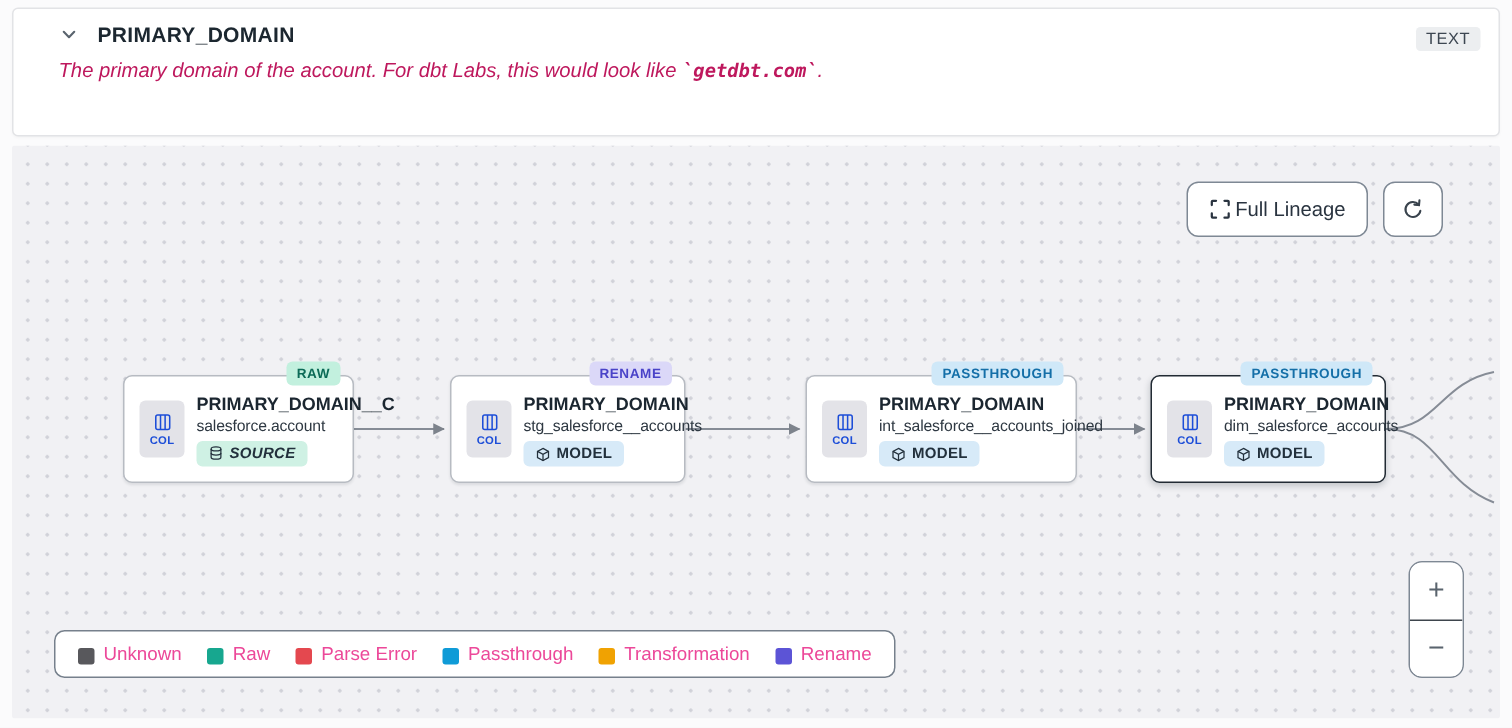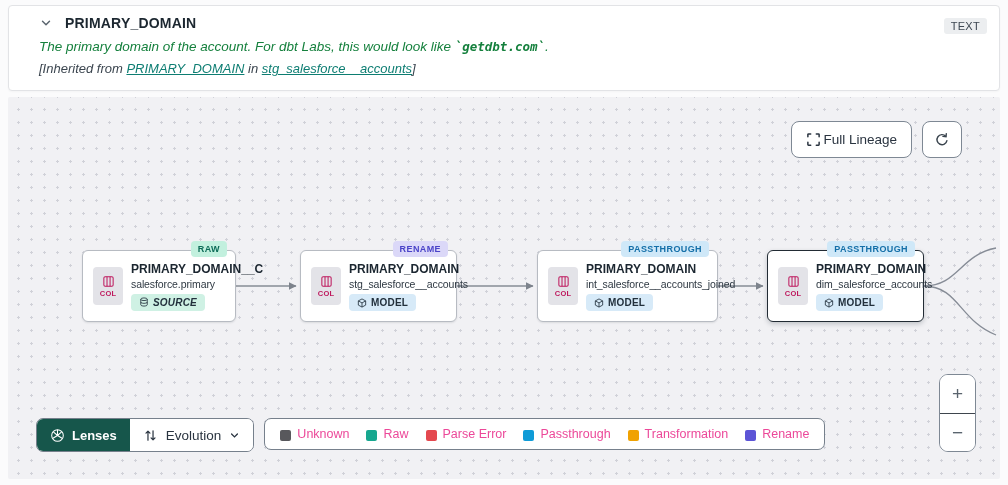--- a/index.html
+++ b/index.html
@@ -12,21 +12,21 @@
     padding:9px 14px 10px 14px; height:86px; position:relative;
     box-shadow:0 1px 2px rgba(0,0,0,.03);
   }
   .title-row { display:flex; align-items:center; gap:12px; }
   .chev-btn { color:#5a646e; width:14px; height:14px; cursor:pointer; margin-left:16px; display:inline-flex; }
   .col-title { font-size:14px; font-weight:700; color:#1c2730; letter-spacing:.2px; }
   .type-badge {
     position:absolute; top:12px; right:12px; background:#eceef0; color:#3d4752;
     font-size:11px; font-weight:400; padding:2px 7px; border-radius:3px; letter-spacing:.3px;
   }
-  .desc-line { margin-top:8px; margin-left:16px; font-style:italic; font-size:13.5px; color:#15803d; }
+  .desc-line { margin-top:8px; margin-left:16px; font-style:italic; font-size:13.5px; color:#be185d; }
   .desc-line code { font-family:"DejaVu Sans Mono","Liberation Mono",monospace; font-weight:700; font-style:italic; font-size:12.5px; }
   .inherit-line { margin-top:7px; margin-left:16px; font-style:italic; font-size:13px; color:#3b454f; }
   .inherit-line a { color:#0d7d72; text-decoration:underline; cursor:pointer; }
 
   
   .canvas {
     position:relative; margin-top:6px; width:992px; height:382px;
     background:#f1f1f4;
     background-image:radial-gradient(circle, #d0d1d8 1px, transparent 1.2px);
     background-size:13px 13px; background-position:4px 6px;
@@ -48,21 +48,21 @@
 
   
   .node {
     position:absolute; height:72px; background:#fff; border:1px solid #b7bbc2; border-radius:6px;
     display:flex; align-items:center; padding:0 10px; gap:8px;
     box-shadow:0 1px 2px rgba(20,30,40,.10);
   }
   .node.selected { border:1.5px solid #222b34; box-shadow:0 2px 5px rgba(20,30,40,.22); }
   .col-chip {
     width:30px; height:38px; background:#e3e3e8; border-radius:4px; flex:0 0 auto;
-    display:flex; flex-direction:column; align-items:center; justify-content:center; gap:1px; color:#be185d;
+    display:flex; flex-direction:column; align-items:center; justify-content:center; gap:1px; color:#1d4ed8;
   }
   .col-chip .col-label { font-size:7.5px; font-weight:700; letter-spacing:.2px; }
   .node-text { display:flex; flex-direction:column; min-width:0; }
   .node-title { font-size:12px; font-weight:700; color:#1b2630; white-space:nowrap; }
   .node-sub { font-size:10.5px; color:#2e3842; margin-top:2px; white-space:nowrap; letter-spacing:-.1px; }
   .kind-chip {
     margin-top:4px; align-self:flex-start; display:inline-flex; align-items:center; gap:4px;
     font-size:10px; font-weight:700; color:#22303c; padding:3px 8px; border-radius:4px; letter-spacing:.2px;
   }
   .kind-source { background:#cff1e4;font-style:italic; }
@@ -113,21 +113,20 @@
     <div class="title-row">
       <span class="chev-btn">
         <svg viewBox="0 0 14 14" width="14" height="14">
             <path d="M3.5 5.2 7 8.8l3.5-3.6" fill="none" stroke="currentColor" stroke-width="1.4" stroke-linecap="round" stroke-linejoin="round"></path>
           </svg>
       </span>
       <span class="col-title">PRIMARY_DOMAIN</span>
       <span class="type-badge">TEXT</span>
     </div>
     <div class="desc-line"><span>The primary domain of the account. For dbt Labs, this would look like </span><code>`getdbt.com`</code><span>.</span></div>
-    <div class="inherit-line"><span>[Inherited from </span><a>PRIMARY_DOMAIN</a><span> in </span><a>stg_salesforce__accounts</a><span>]</span></div>
   </div>
 
   <div class="canvas">
 
     <svg class="edges-svg">
       <defs>
         <marker id="arrow" markerWidth="7" markerHeight="7" refX="5.5" refY="3" orient="auto">
           <path d="M0,0 L6,3 L0,6 z" fill="#7d838c"></path>
         </marker>
       </defs>
@@ -162,21 +161,21 @@
       <span class="col-chip">
         <svg viewBox="0 0 14 14" width="13" height="13" fill="none" stroke="currentColor" stroke-width="1.1">
             <rect x="2" y="1.8" width="10" height="10.4" rx="1.4"></rect>
             <line x1="5.4" y1="1.8" x2="5.4" y2="12.2"></line>
             <line x1="8.7" y1="1.8" x2="8.7" y2="12.2"></line>
           </svg>
         <span class="col-label">COL</span>
       </span>
       <span class="node-text">
         <span class="node-title">PRIMARY_DOMAIN__C</span>
-        <span class="node-sub">salesforce.primary</span>
+        <span class="node-sub">salesforce.account</span>
         <span class="kind-chip kind-source">
           <svg viewBox="0 0 12 12" width="10" height="10" fill="none" stroke="#22303c" stroke-width="1">
               <ellipse cx="6" cy="2.7" rx="3.9" ry="1.6"></ellipse>
               <path d="M2.1 2.7v6.6c0 .9 1.8 1.6 3.9 1.6s3.9-.7 3.9-1.6V2.7"></path>
               <path d="M2.1 6c0 .9 1.8 1.6 3.9 1.6S9.9 6.9 9.9 6"></path>
             </svg>
           <span>SOURCE</span>
         </span>
       </span>
     </div>
@@ -249,44 +248,20 @@
         </span>
       </span>
     </div>
 
     <div class="zoom-controls">
       <button class="zoom-btn">+</button>
       <button class="zoom-btn">−</button>
     </div>
 
     <div class="footer-bar">
-      <div class="lens-group">
-        <button class="btn-lenses">
-          <span style="display:inline-flex">
-            <svg viewBox="0 0 16 16" width="15" height="15" fill="none" stroke="#fff" stroke-width="1.1">
-                <circle cx="8" cy="8" r="6.2"></circle>
-                <path d="M8 1.8v6.2M8 8l5.3 3.2M8 8 2.7 11.2M3.6 4.2 8 8M12.4 4.2 8 8"></path>
-              </svg>
-          </span>
-          <span>Lenses</span>
-        </button>
-        <button class="btn-lens-select">
-          <span style="display:inline-flex">
-            <svg viewBox="0 0 16 16" width="15" height="15" fill="none" stroke="#2a3440" stroke-width="1.3" stroke-linecap="round" stroke-linejoin="round">
-                <path d="M5.3 13V3.4M3.2 5.4 5.3 3.3l2.1 2.1M10.7 3v9.6M12.8 10.6l-2.1 2.1-2.1-2.1"></path>
-              </svg>
-          </span>
-          <span>Evolution</span>
-          <span style="display:inline-flex">
-            <svg viewBox="0 0 12 12" width="11" height="11" fill="none" stroke="#2a3440" stroke-width="1.4" stroke-linecap="round">
-                <path d="M2.8 4.4 6 7.6l3.2-3.2"></path>
-              </svg>
-          </span>
-        </button>
-      </div>
 
       <div class="legend-box">
         <span class="legend-item">
             <span class="sw" style="background: rgb(88, 88, 92);"></span>
             <span>Unknown</span>
           </span>
         <span class="legend-item">
             <span class="sw" style="background: rgb(23, 167, 143);"></span>
             <span>Raw</span>
           </span>

